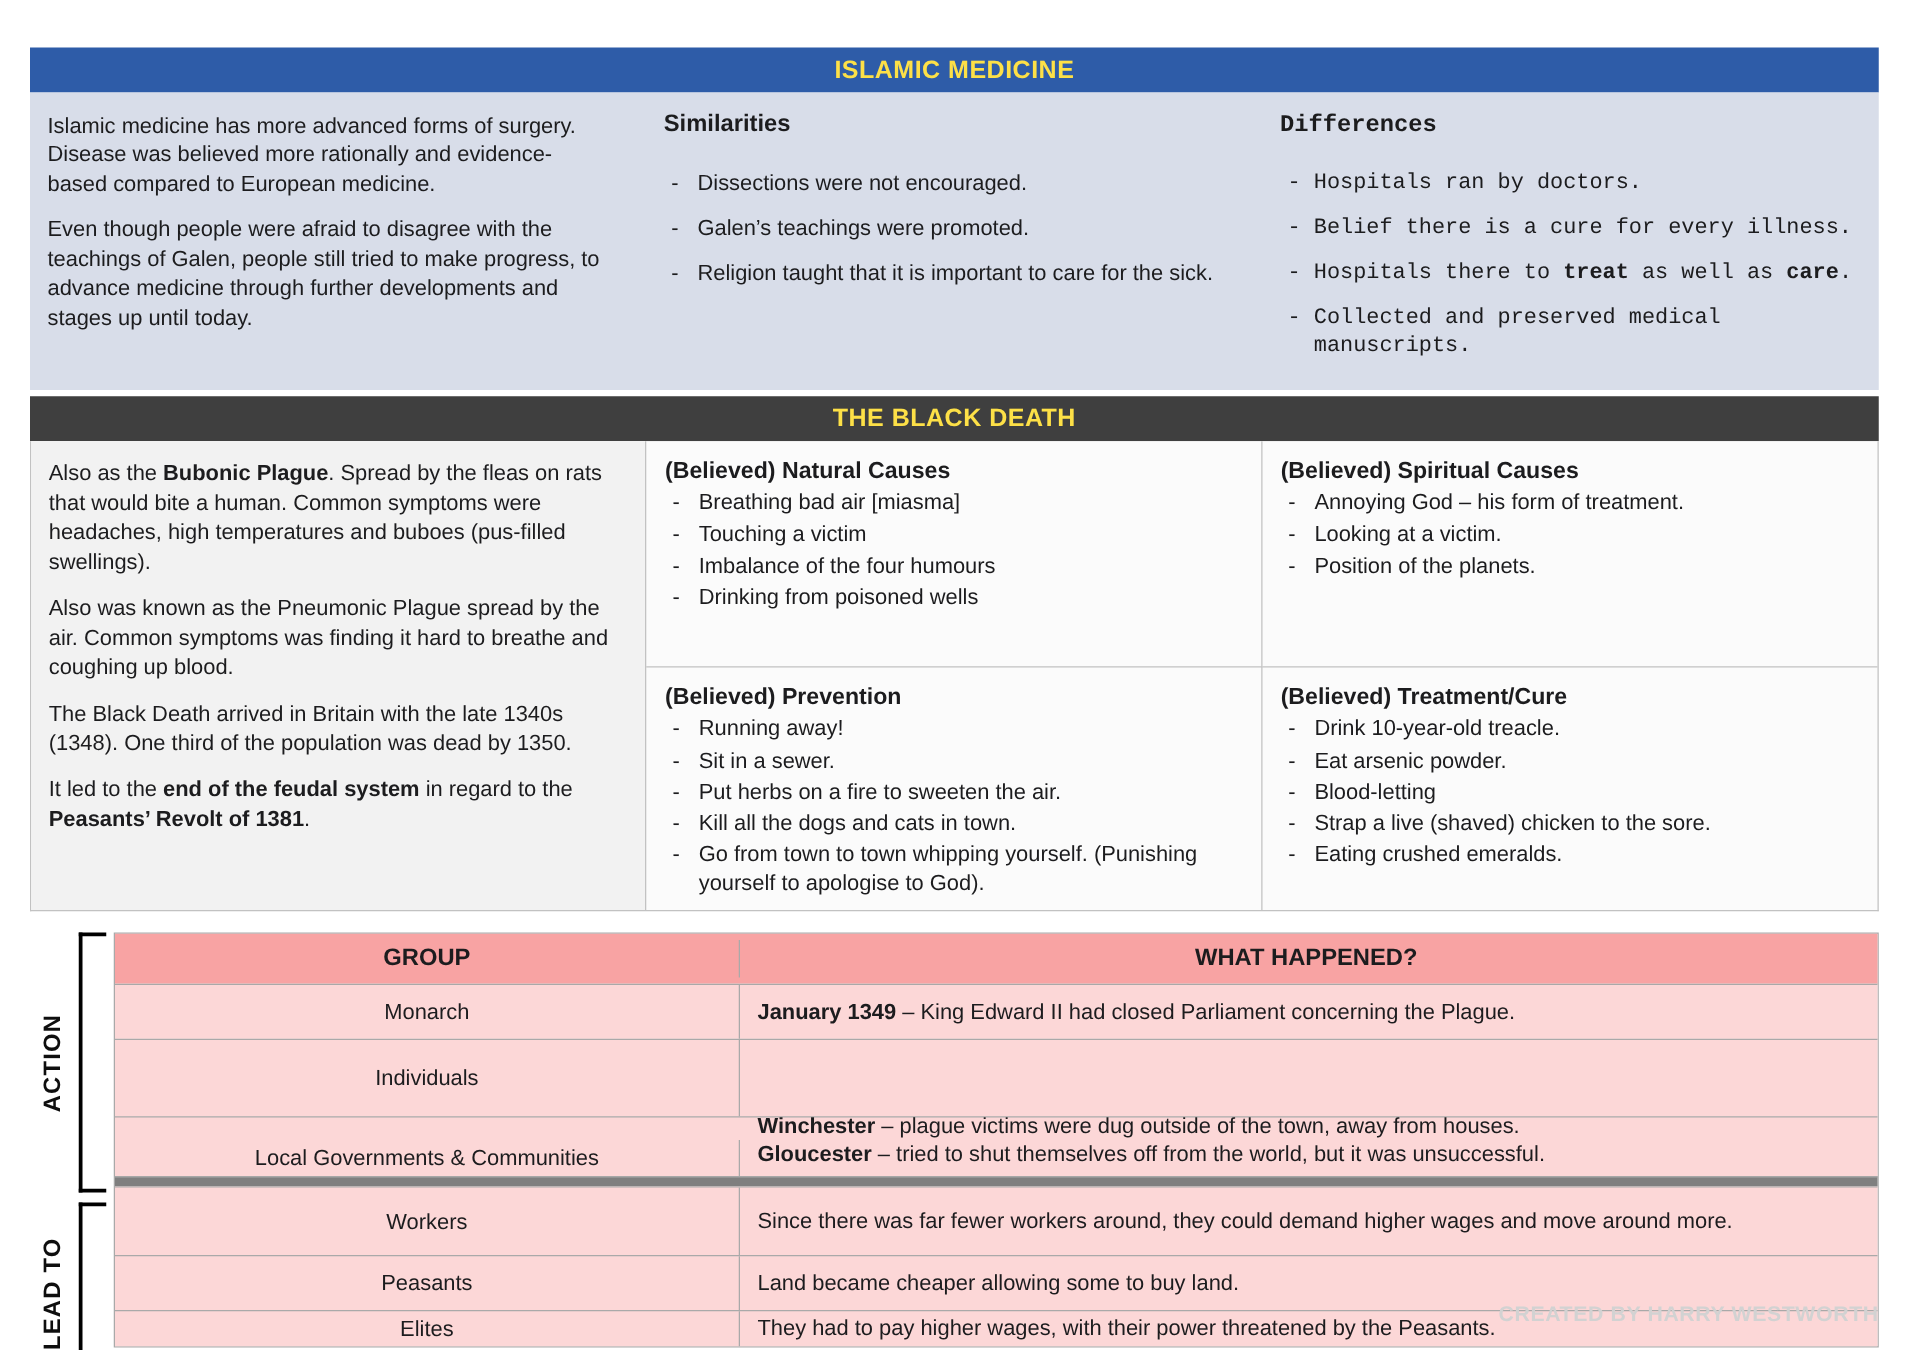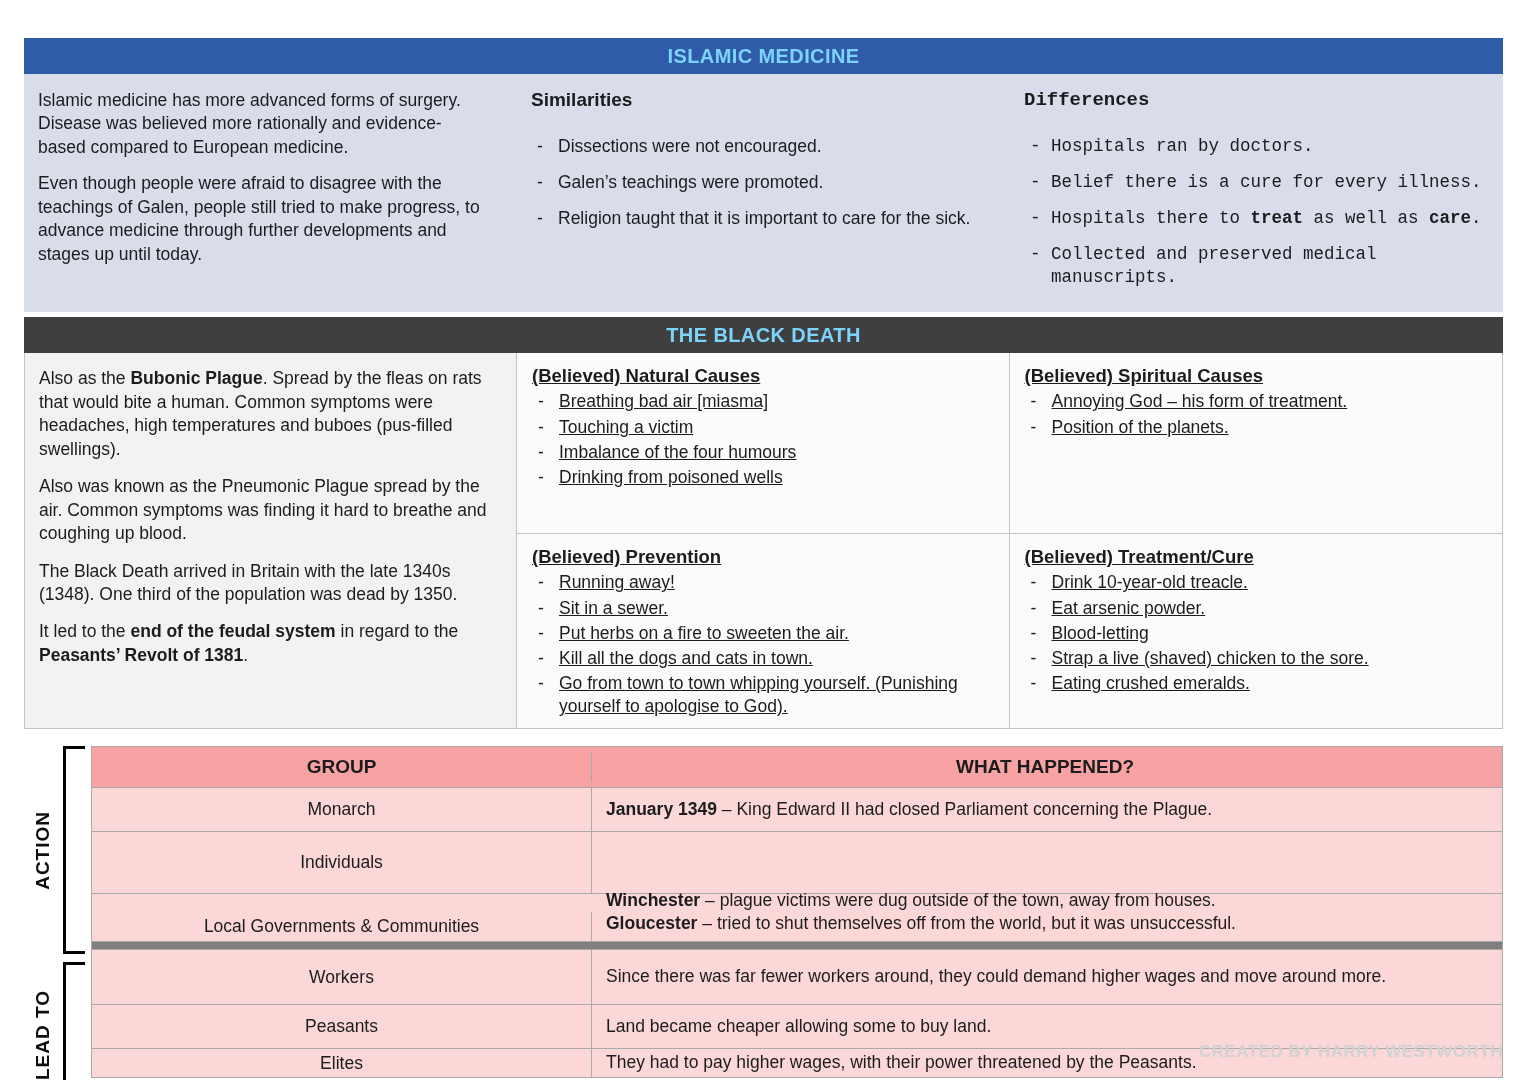--- a/index.html
+++ b/index.html
@@ -7,21 +7,21 @@
   .page {
     width: 1527px; height: 1080px; position: relative; overflow: hidden;
     background: #ffffff; color: var(--text, #1c1c1e);
     font-family: "Liberation Sans", sans-serif; font-size: 17.5px;
   }
   .content { margin: 38px 24px 0 24px; }
 
   
   .bar {
     height: 36px; display: flex; align-items: center; justify-content: center;
-    color: #7dd3fc; font-weight: 700; font-size: 20px; letter-spacing: 0.4px;
+    color: #fde047; font-weight: 700; font-size: 20px; letter-spacing: 0.4px;
   }
   .bar-blue { background: var(--islamic-header-bg, #2e5ca8); }
   .bar-dark { background: var(--black-death-header-bg, #3f3f3f); margin-top: 5px; }
 
   
   .islamic-body {
     background: var(--islamic-body-bg, #d8dde9);
     display: flex; min-height: 192px; padding: 13px 0 10px 0;
   }
   .col-intro { width: 492px; padding: 2px 28px 0 14px; }
@@ -44,21 +44,21 @@
     background: var(--black-death-cell-bg, #fbfbfb);
     border: 1px solid #c2c2c2; border-top: none;
   }
   .bd-left {
     width: 492px; background: var(--black-death-left-bg, #f2f2f2);
     border-right: 1px solid #c2c2c2; padding: 14px 12px 8px 14px;
   }
   .bd-left .line { margin-bottom: 14px; }
   .bd-grid {
     flex: 1; display: grid;
-    grid-template-columns: 1fr 1fr; grid-template-rows: 180px auto; text-decoration: underline;
+    grid-template-columns: 1fr 1fr; grid-template-rows: 180px auto;
   }
   .bd-cell { padding: 12px 14px 8px 15px; }
   .bd-cell h3 { font-size: 18.5px; margin: 0 0 3px 0; }
   .bd-cell.br { border-right: 1px solid #c2c2c2; }
   .bd-cell.bt { border-top: 1px solid #c2c2c2; }
 
   
   .bottom { position: relative; margin: 17px 0 0 67px; }
   .xtable { width: 100%; border: 1px solid var(--table-grid-line, #a9a9a9); }
   .trow { display: flex; background: var(--table-row-bg, #fcd7d7); border-top: 1px solid var(--table-grid-line, #a9a9a9); }
@@ -151,20 +151,21 @@
                 <div class="li"><span>Breathing bad air [miasma]</span></div>
                 <div class="li"><span>Touching a victim</span></div>
                 <div class="li"><span>Imbalance of the four humours</span></div>
                 <div class="li"><span>Drinking from poisoned wells</span></div>
               </div>
           </div>
           <div class="bd-cell">
             <h3>(Believed) Spiritual Causes</h3>
             <div class="list tight">
                 <div class="li"><span>Annoying God – his form of treatment.</span></div>
+                <div class="li"><span>Looking at a victim.</span></div>
                 <div class="li"><span>Position of the planets.</span></div>
               </div>
           </div>
           <div class="bd-cell br bt">
             <h3>(Believed) Prevention</h3>
             <div class="list tight">
                 <div class="li"><span>Running away!</span></div>
                 <div class="li"><span>Sit in a sewer.</span></div>
                 <div class="li"><span>Put herbs on a fire to sweeten the air.</span></div>
                 <div class="li"><span>Kill all the dogs and cats in town.</span></div>

